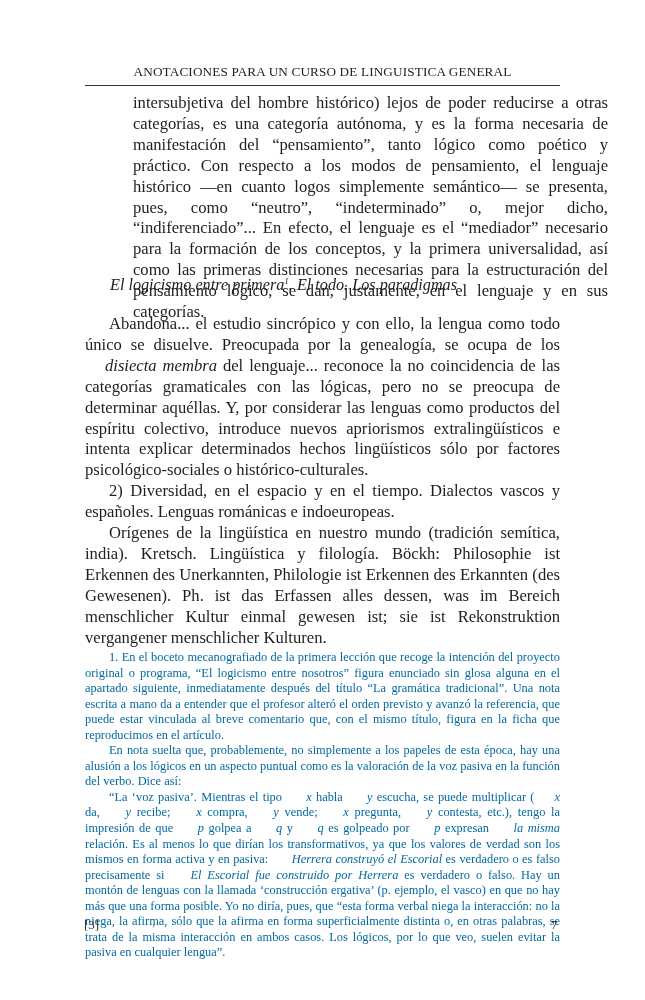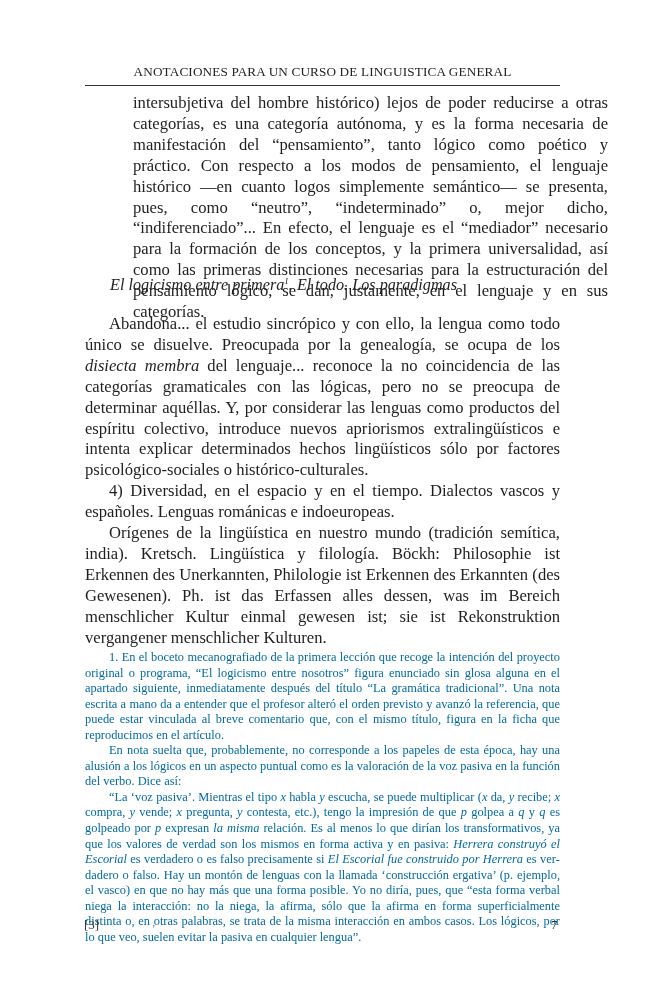--- a/index.html
+++ b/index.html
@@ -77,20 +77,21 @@
     font-size: 12.4px;
     line-height: 15.55px;
     text-align: justify;
     color: #0369a1;
   }
   .footnotes p {
     margin: 0;
     text-indent: 24px;
   }
   .footnotes em, .body-text em {
+    margin-left: 20px;
   }
   .folio-left {
     position: absolute;
     left: 84px;
     top: 917px;
     font-size: 13px;
     color: #333;
   }
   .folio-mark {
     position: absolute;
@@ -118,27 +119,27 @@
   <div class="body-text" id="block-1">
     <p>intersubjetiva del hombre histórico) lejos de poder reducirse a otras catego­rías, es una categoría autónoma, y es la forma necesaria de manifestación del “pensamiento”, tanto lógico como poético y práctico. Con respecto a los modos de pensamiento, el lenguaje histórico —en cuanto logos simplemente semántico— se presenta, pues, como “neutro”, “indeterminado” o, mejor di­cho, “indiferenciado”... En efecto, el lenguaje es el “mediador” necesario para la formación de los conceptos, y la primera universalidad, así como las primeras distinciones necesarias para la estructuración del pensamiento lógico, se dan, justamente, en el lenguaje y en sus categorías.</p>
   </div>
 
   <div class="section-heading">
     <span>El logicismo entre primera</span><sup>1</sup><span>. El todo. Los paradigmas</span>
   </div>
 
   <div class="body-text" id="block-2">
     <p class="indent"><span>Abandona... el estudio sincrópico y con ello, la lengua como todo único se disuelve. Preocupada por la genealogía, se ocupa de los </span><em>disiecta membra</em><span> del lenguaje... reconoce la no coincidencia de las categorías gramaticales con las lógicas, pero no se preocupa de determinar aquéllas. Y, por considerar las lenguas como productos del espíritu colectivo, introduce nuevos aprioris­mos extralingüísticos e intenta explicar determinados hechos lingüísticos sólo por factores psicológico-sociales o histórico-culturales.</span></p>
-    <p class="indent">4) Diversidad, en el espacio y en el tiempo. Dialectos vascos y españoles. Lenguas románicas e indoeuropeas.</p>
+    <p class="indent">2) Diversidad, en el espacio y en el tiempo. Dialectos vascos y españoles. Lenguas románicas e indoeuropeas.</p>
     <p class="indent">Orígenes de la lingüística en nuestro mundo (tradición semítica, india). Kretsch. Lingüística y filología. Böckh: Philosophie ist Erkennen des Uner­kannten, Philologie ist Erkennen des Erkannten (des Gewesenen). Ph. ist das Erfassen alles dessen, was im Bereich menschlicher Kultur einmal gewesen ist; sie ist Rekonstruktion vergangener menschlicher Kulturen.</p>
   </div>
 
   <div class="footnotes">
     <p>1. En el boceto mecanografiado de la primera lección que recoge la intención del proyec­to original o programa, “El logicismo entre nosotros” figura enunciado sin glosa alguna en el apartado siguiente, inmediatamente después del título “La gramática tradicional”. Una nota escrita a mano da a entender que el profesor alteró el orden previsto y avanzó la referencia, que puede estar vinculada al breve comentario que, con el mismo título, figura en la ficha que reproducimos en el artículo.</p>
-    <p>En nota suelta que, probablemente, no corresponde a los papeles de esta época, hay una alusión a los lógicos en un aspecto puntual como es la valoración de la voz pasiva en la fun­ción del verbo. Dice así:</p>
+    <p>En nota suelta que, probablemente, no simplemente a los papeles de esta época, hay una alusión a los lógicos en un aspecto puntual como es la valoración de la voz pasiva en la fun­ción del verbo. Dice así:</p>
     <p><span>“La ‘voz pasiva’. Mientras el tipo </span><em>x</em><span> habla </span><em>y</em><span> escucha, se puede multiplicar (</span><em>x</em><span> da, </span><em>y</em><span> recibe; </span><em>x</em><span> compra, </span><em>y</em><span> vende; </span><em>x</em><span> pregunta, </span><em>y</em><span> contesta, etc.), tengo la impresión de que </span><em>p</em><span> golpea a </span><em>q</em><span> y </span><em>q</em><span> es golpeado por </span><em>p</em><span> expresan </span><em>la misma</em><span> relación. Es al menos lo que dirían los transformativos, ya que los valores de verdad son los mismos en forma activa y en pasiva: </span><em>Herrera construyó el Escorial</em><span> es verdadero o es falso precisamente si </span><em>El Escorial fue construido por Herrera</em><span> es ver­dadero o falso. Hay un montón de lenguas con la llamada ‘construcción ergativa’ (p. ejemplo, el vasco) en que no hay más que una forma posible. Yo no diría, pues, que “esta forma verbal niega la interacción: no la niega, la afirma, sólo que la afirma en forma superficialmente distinta o, en otras palabras, se trata de la misma interacción en ambos casos. Los lógicos, por lo que veo, suelen evitar la pasiva en cualquier lengua”.</span></p>
   </div>
 
   <div class="folio-left">[3]</div>
   <div class="folio-mark">‚</div>
   <div class="folio-right">7</div>
 
 </div>
 
 </body></html>

